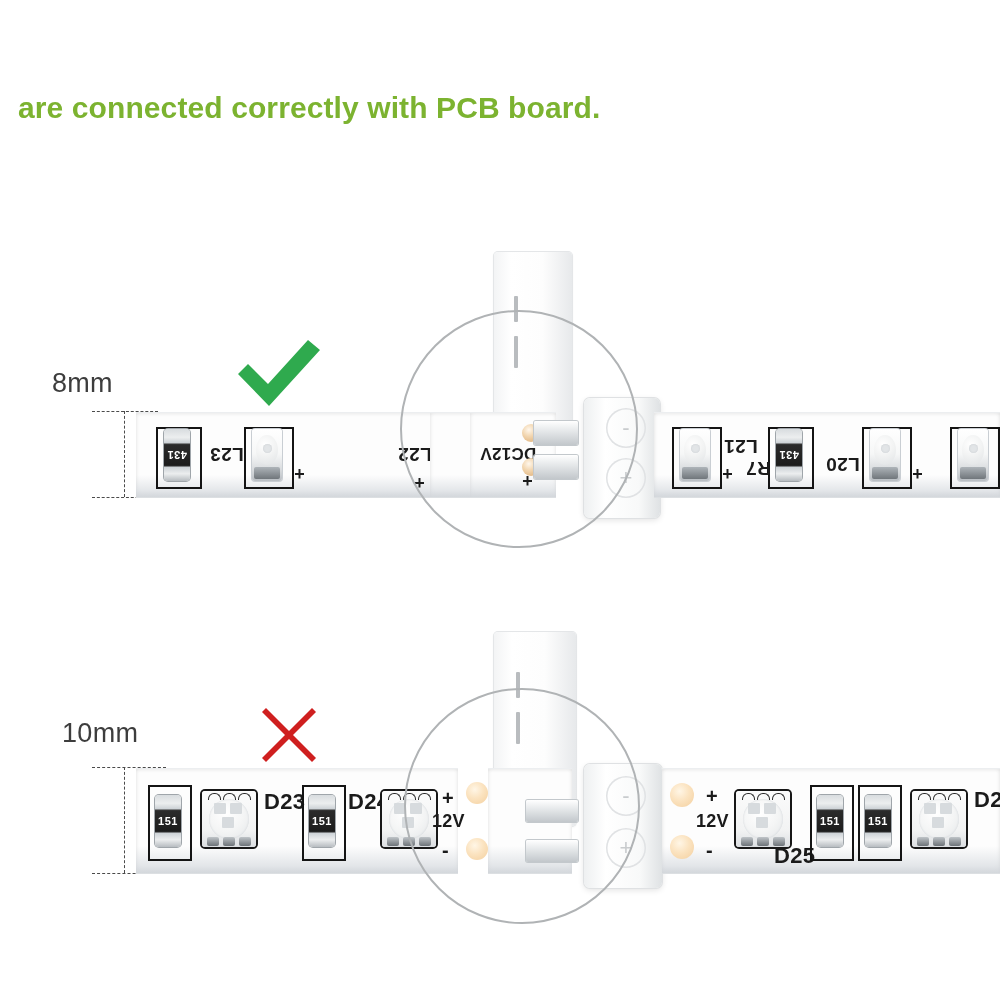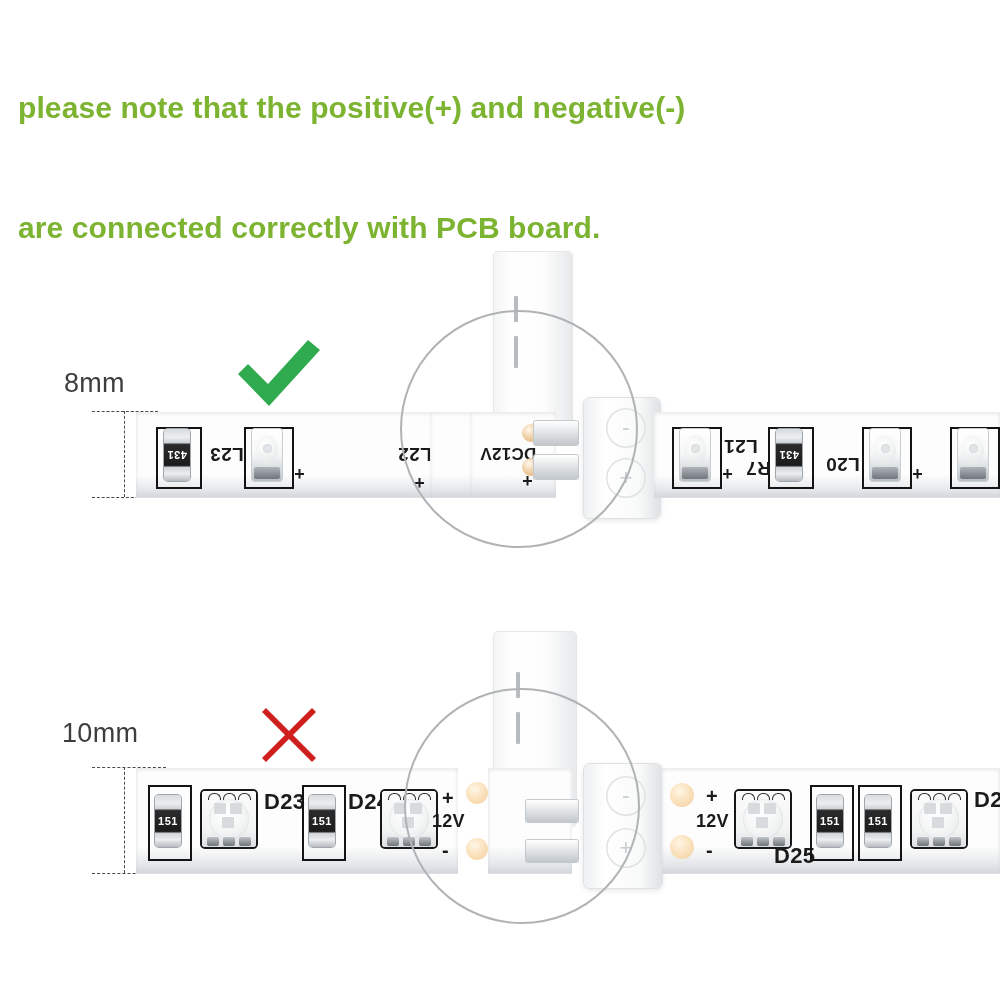--- a/index.html
+++ b/index.html
@@ -132,27 +132,26 @@
     position:absolute;border-radius:50%;border:2px solid #b0b3b5;
   }
   .clipmark{position:absolute;background:#b9bcbf;border-radius:1px;}
 </style>
 </head>
 <body>
 
 <div id="stage">
 
   <div id="heading">
-    <span class="hl">please note that the positive(+) and negative(-)</span>
     <span class="hl">are connected correctly with PCB board.</span>
   </div>
 
   <div>
 
-    <div class="dim-label" style="left:64px;top:368px;">8mm</div>
+    <div class="dim-label" style="left:52px;top:368px;">8mm</div>
     <div class="dash-h" style="left:92px;top:411px;width:66px;"></div>
     <div class="dash-h" style="left:92px;top:497px;width:66px;"></div>
     <div class="dash-v" style="left:124px;top:411px;height:86px;"></div>
 
     <svg class="tick" style="left:232px;top:334px;" width="92" height="76" viewBox="0 0 92 76">
       <path d="M6 40 L16 30 L36 50 L76 6 L88 16 L37 72 Z" fill="#2faa4e"></path>
     </svg>
 
     <div class="strip" style="left:136px;top:412px;width:300px;height:84px;">
 

